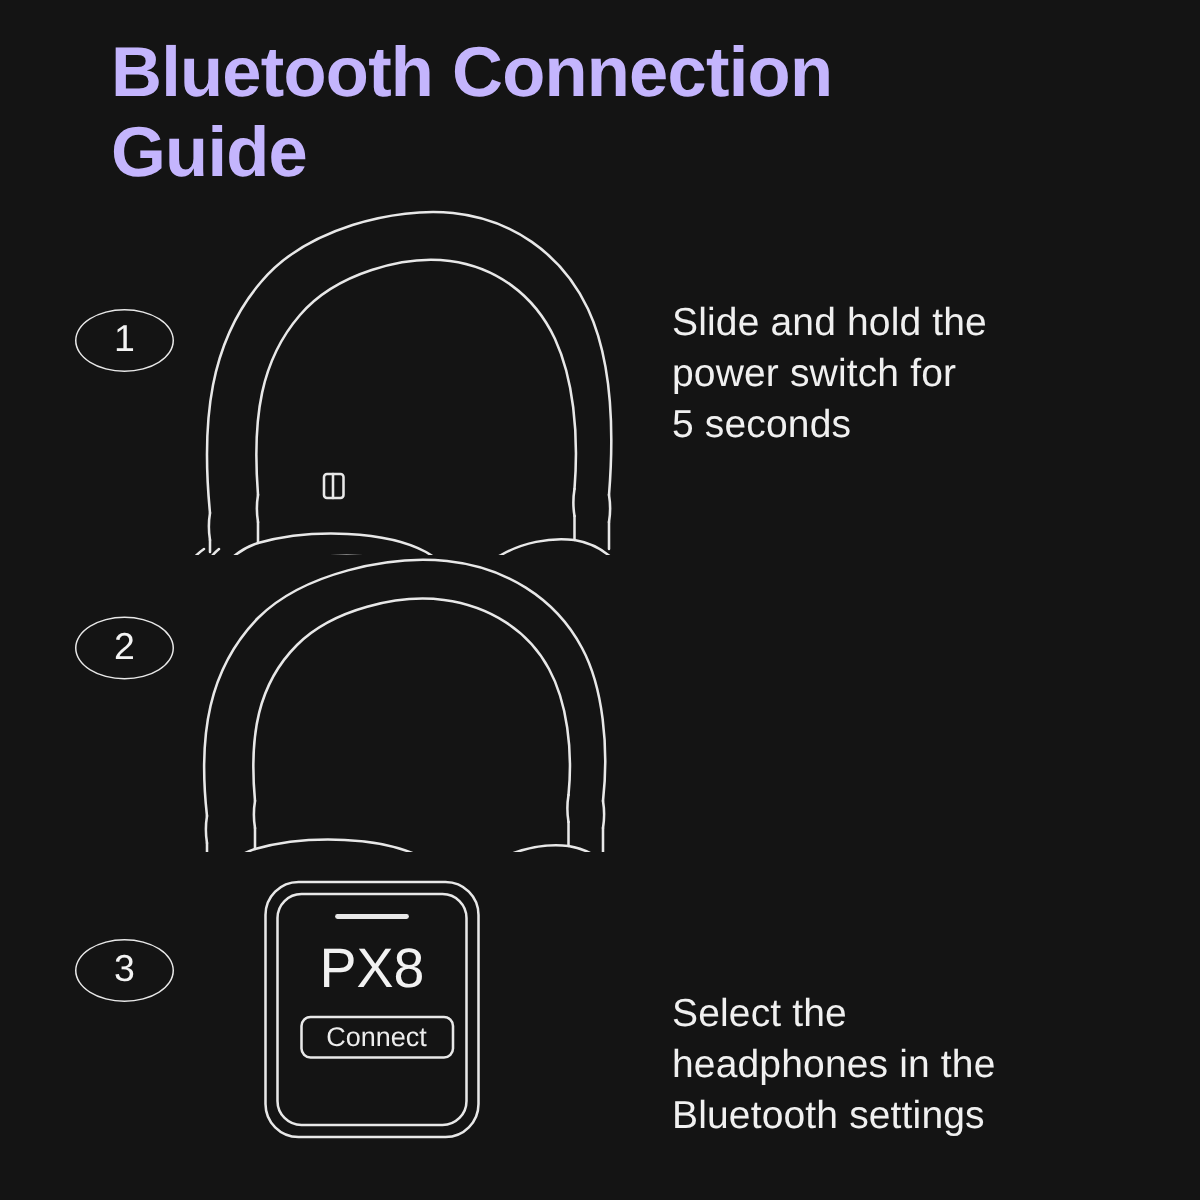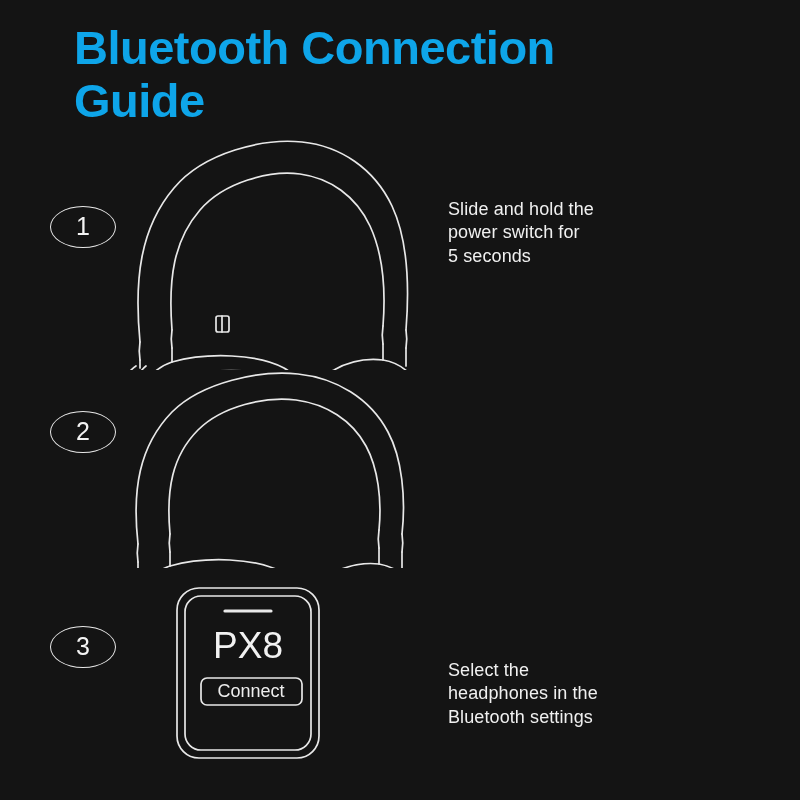--- a/index.html
+++ b/index.html
@@ -25,21 +25,21 @@
   
   .title {
     position: absolute;
     left: 74px;
     top: 22px;
     width: 660px;
     font-size: 47px;
     line-height: 1.12;
     font-weight: 700;
     letter-spacing: -0.5px;
-    color: #0ea5e9;
+    color: #c4b5fd;
     white-space: pre-line;
   }
 
   
   .step {
     position: absolute;
     left: 0;
     width: 800px;
   }
   .step-1 { top: 130px; height: 240px; }
@@ -77,21 +77,21 @@
   }
   .step-1 .art { top: 0px; }
   .step-2 .art { top: 0px; }
   .step-3 .art { top: 6px; text-decoration: underline; }
 
   
   .instruction {
     position: absolute;
     left: 448px;
     width: 330px;
-    font-size: 18px;
+    font-size: 26px;
     line-height: 1.30;
     font-weight: 400;
     color: #f0f0f0;
     white-space: pre-line;
     letter-spacing: 0.1px;
   }
   .step-1 .instruction { top: 68px; }
   .step-2 .instruction { top: 33px; }
   .step-3 .instruction { top: 36px; margin-top: 48px; }
 </style>

